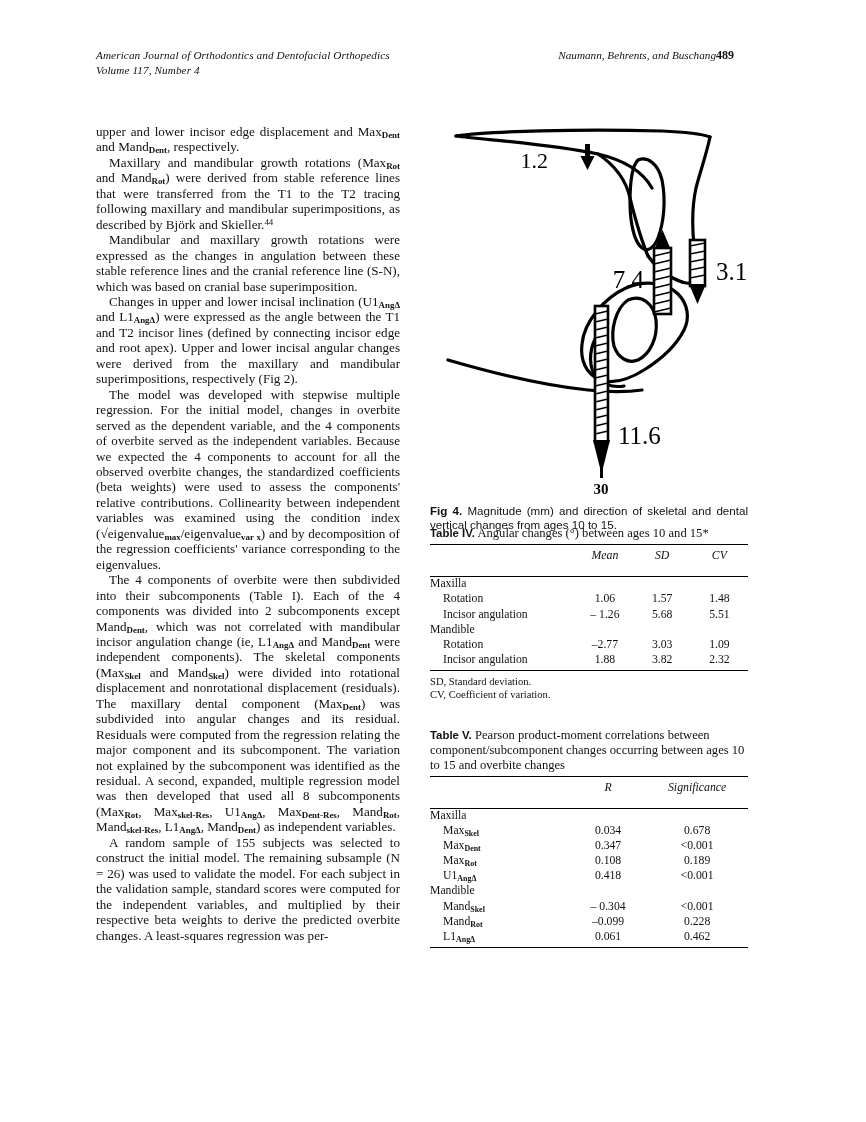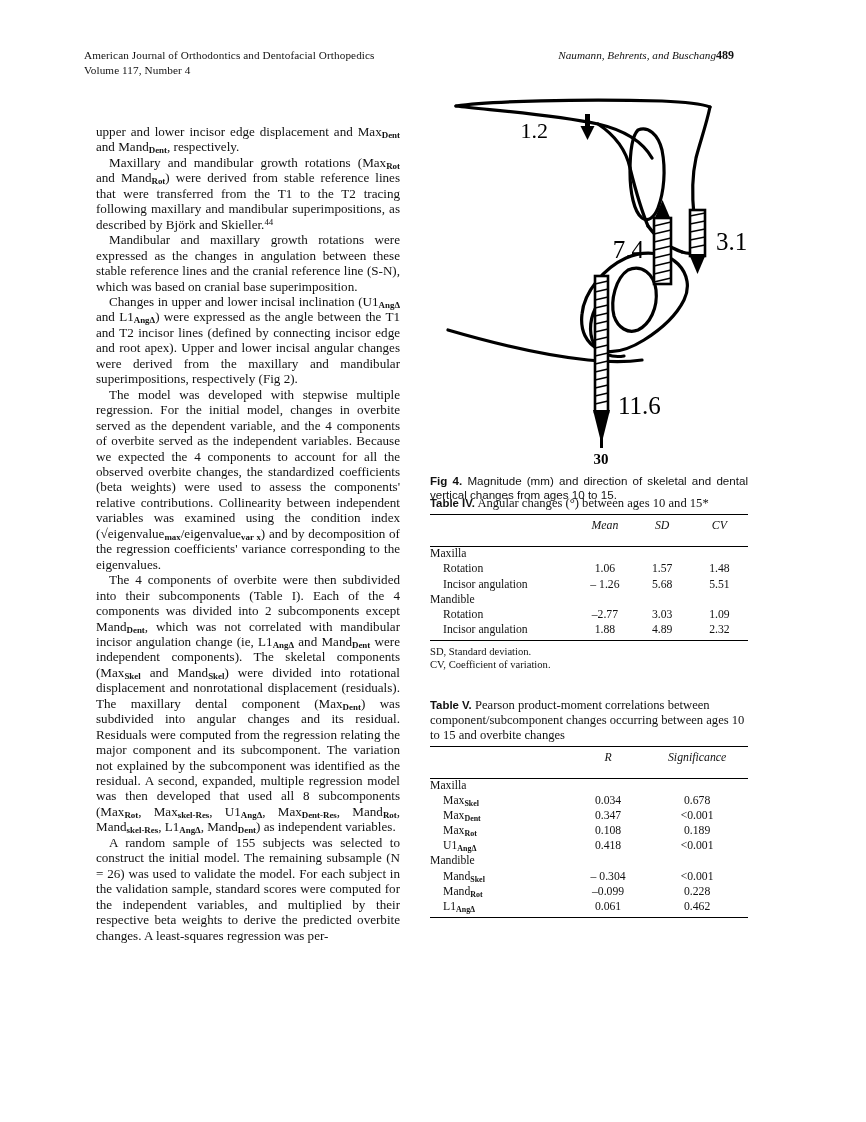--- a/index.html
+++ b/index.html
@@ -21,22 +21,23 @@
   
   .running-head {
     position: absolute;
     left: 84px;
     top: 48px;
     width: 650px;
     height: 34px;
   }
   .rh-left {
     position: absolute;
-    left: 0;
+    left: 12px;
     top: 0;
+    font-style: italic;
     font-size: 11.2px;
     line-height: 14.5px;
     letter-spacing: .1px;
   }
   .rh-left div { white-space: nowrap; }
   .rh-right {
     position: absolute;
     right: 0;
     top: 0;
     font-style: italic;
@@ -52,21 +53,21 @@
   
   .col-left {
     position: absolute;
     left: 96px;
     top: 124px;
     width: 304px;
   }
   .col-right {
     position: absolute;
     left: 430px;
-    top: 92px;
+    top: 122px;
     width: 318px;
   }
 
   
   p.body {
     margin: 0;
     text-align: justify;
     text-indent: 13px;
     font-size: 13.1px;
     line-height: 15.45px;
@@ -328,21 +329,21 @@
             </tr>
             <tr class="item">
               <td class="lead">Rotation</td>
               <td class="num">–2.77</td>
               <td class="num">3.03</td>
               <td class="num">1.09</td>
             </tr>
             <tr class="item last-row">
               <td class="lead">Incisor angulation</td>
               <td class="num">1.88</td>
-              <td class="num">4.89</td>
+              <td class="num">3.82</td>
               <td class="num">2.32</td>
             </tr>
           </tbody>
       </table>
       <div class="tbl-notes" id="tiv-notes">
           <div>SD, Standard deviation.</div>
           <div>CV, Coefficient of variation.</div>
         </div>
     </div>
 

